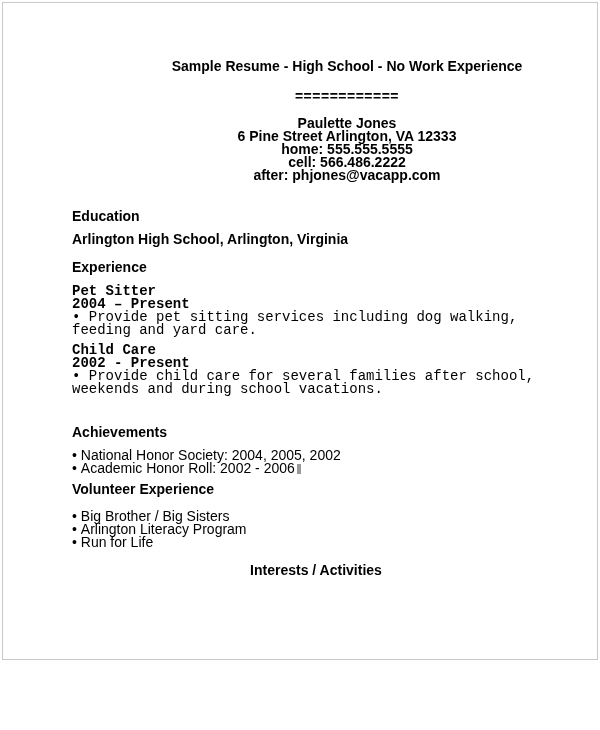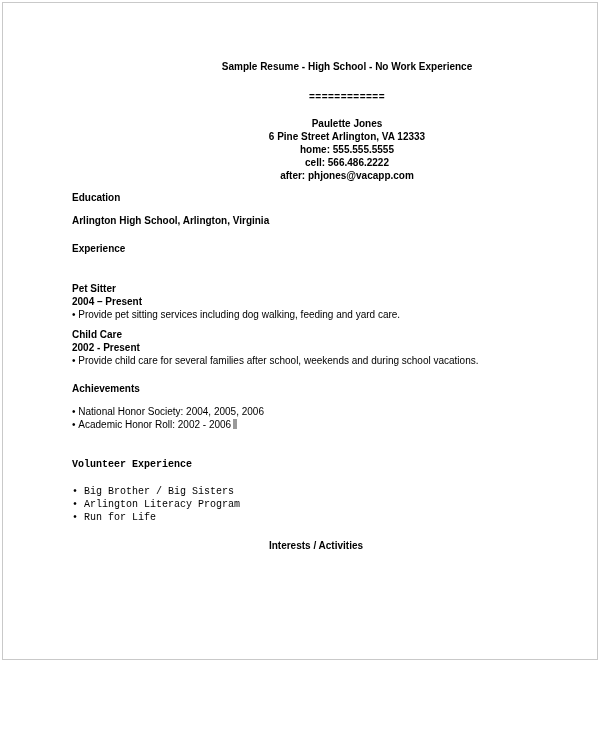--- a/index.html
+++ b/index.html
@@ -6,21 +6,21 @@
     margin: 0;
     padding: 0;
     background: #ffffff;
   }
   .page {
     position: relative;
     width: 600px;
     height: 662px;
     background: #ffffff;
     font-family: "Liberation Sans", sans-serif;
-    font-size: 10px;
+    font-size: 14px;
     line-height: 13px;
     color: #000000;
     box-sizing: border-box;
     overflow: hidden;
   }
   .page-border {
     position: absolute;
     inset: 2px;
     border: 1px solid #c9c9c9;
     pointer-events: none;
@@ -47,31 +47,31 @@
     font-weight: bold;
   }
 
   
   .left {
     margin-left: 72px;
     margin-right: 40px;
   }
   .section-heading { font-weight: bold; }
 
-  .sec-education { margin-top: 9px; }
+  .sec-education { margin-top: 28px; }
   .sec-education .section-body { margin-top: 10px; }
 
   .sec-experience { margin-top: 15px; }
-  .sec-experience .section-body { margin-top: 27px; }
+  .sec-experience .section-body { margin-top: 11px; font-family: Liberation Mono, monospace; }
   .entry + .entry { margin-top: 7px; }
 
-  .sec-achievements { margin-top: 15px; }
+  .sec-achievements { margin-top: 30px; }
   .sec-achievements .section-body { margin-top: 10px; }
 
-  .sec-volunteer { margin-top: 27px; font-family: Liberation Mono, monospace; }
+  .sec-volunteer { margin-top: 8px; }
   .sec-volunteer .section-body { margin-top: 14px; }
 
   .sec-interests { margin-top: 15px; text-align: center; }
   .sec-interests .section-body { margin-top: 17px; }
 
   .sec-computer { margin-top: 14px; }
   .sec-computer .section-body { margin-top: 15px; }
 
   ul.bullets {
     margin: 0;
@@ -137,21 +137,21 @@
               <li>Provide child care for several families after school, weekends and during school vacations.</li>
             </ul>
           </div>
         </div>
       </div>
 
       <div class="section sec-achievements">
         <div class="section-heading">Achievements</div>
         <div class="section-body">
           <ul class="bullets">
-            <li>National Honor Society: 2004, 2005, 2006</li>
+            <li>National Honor Society: 2004, 2005, 2002</li>
             <li><span>Academic Honor Roll: 2002 - 2006</span><span class="cursor"></span></li>
           </ul>
         </div>
       </div>
 
       <div class="section sec-volunteer">
         <div class="section-heading">Volunteer Experience</div>
         <div class="section-body">
           <ul class="bullets">
             <li>Big Brother / Big Sisters</li>

